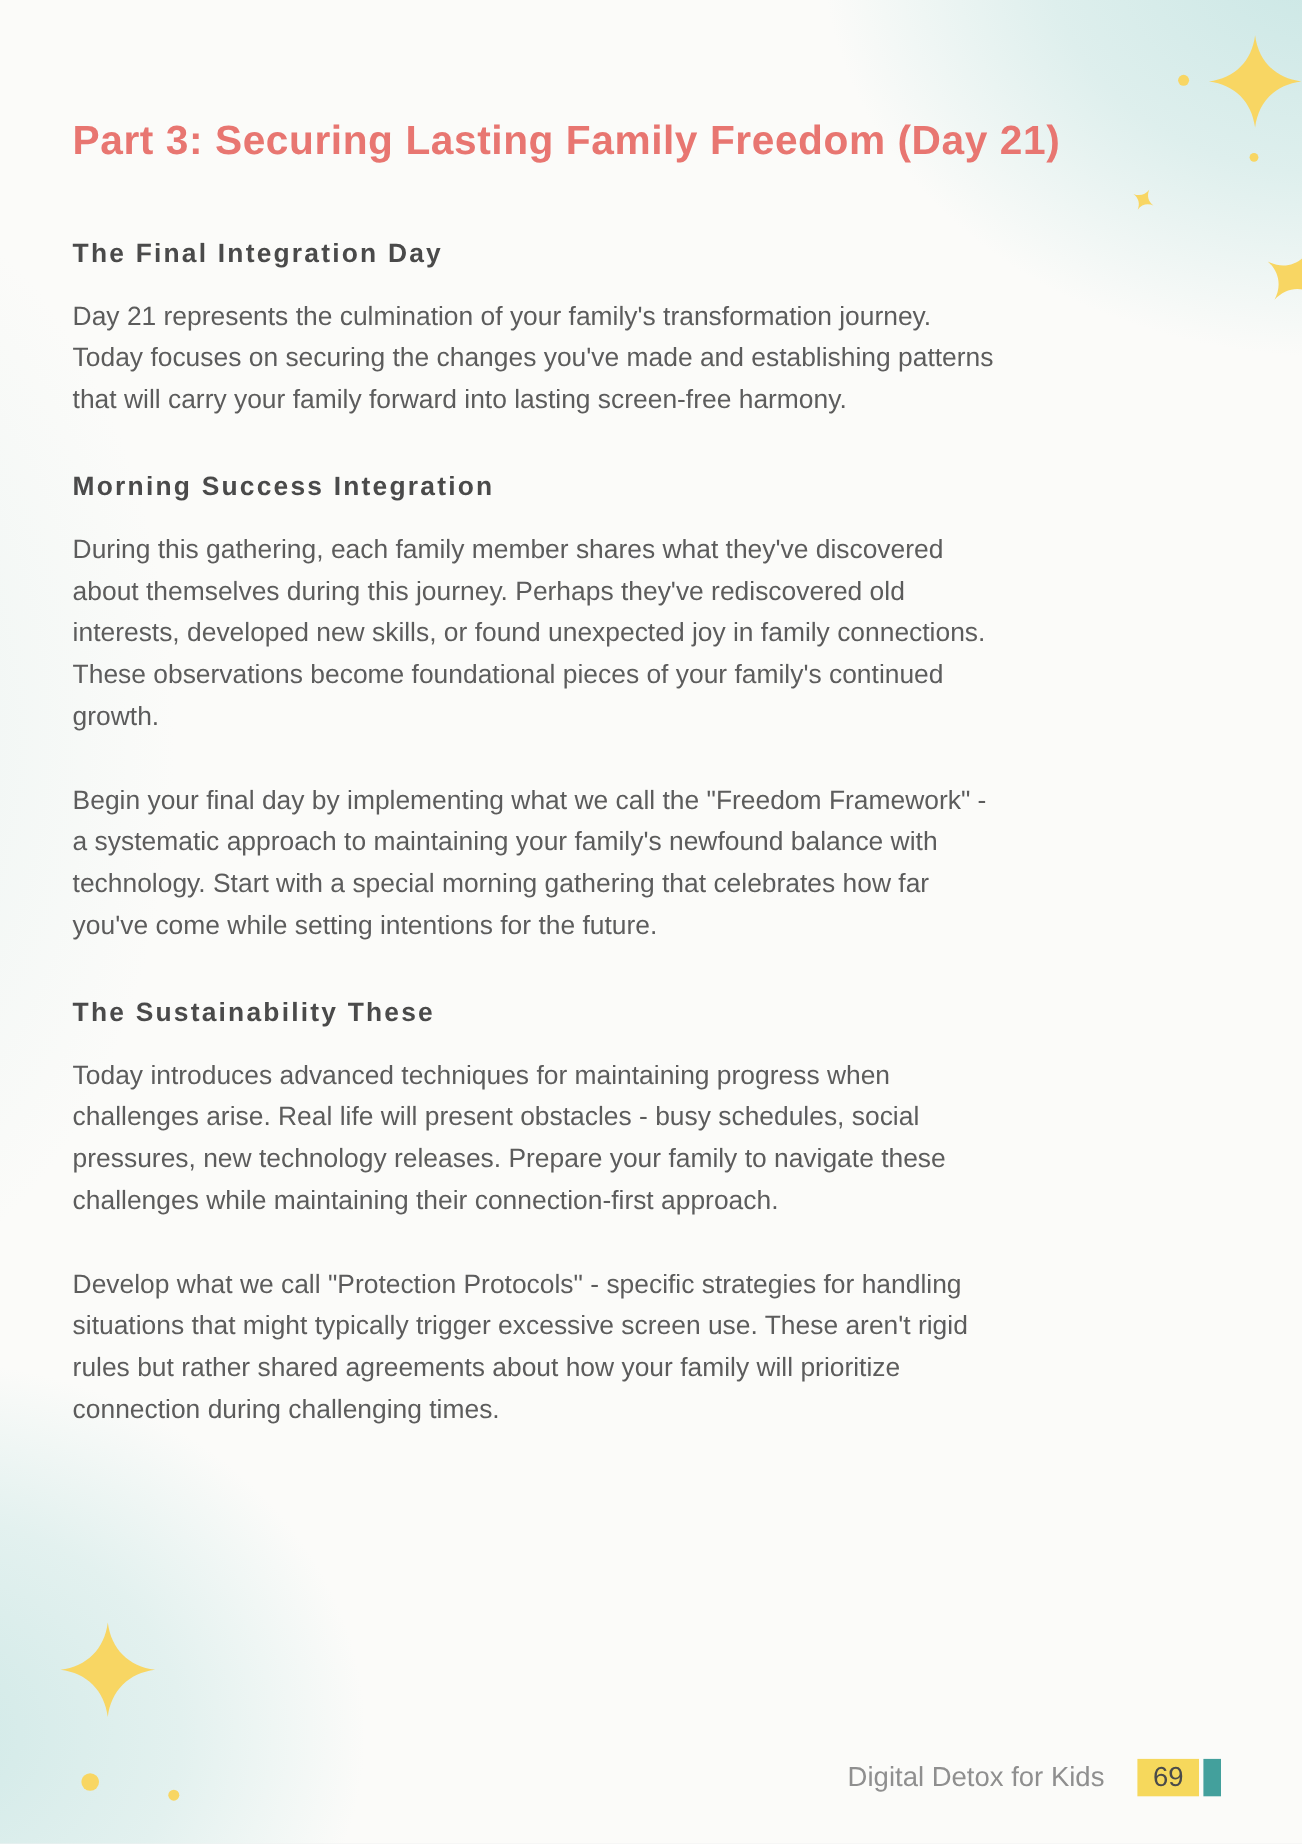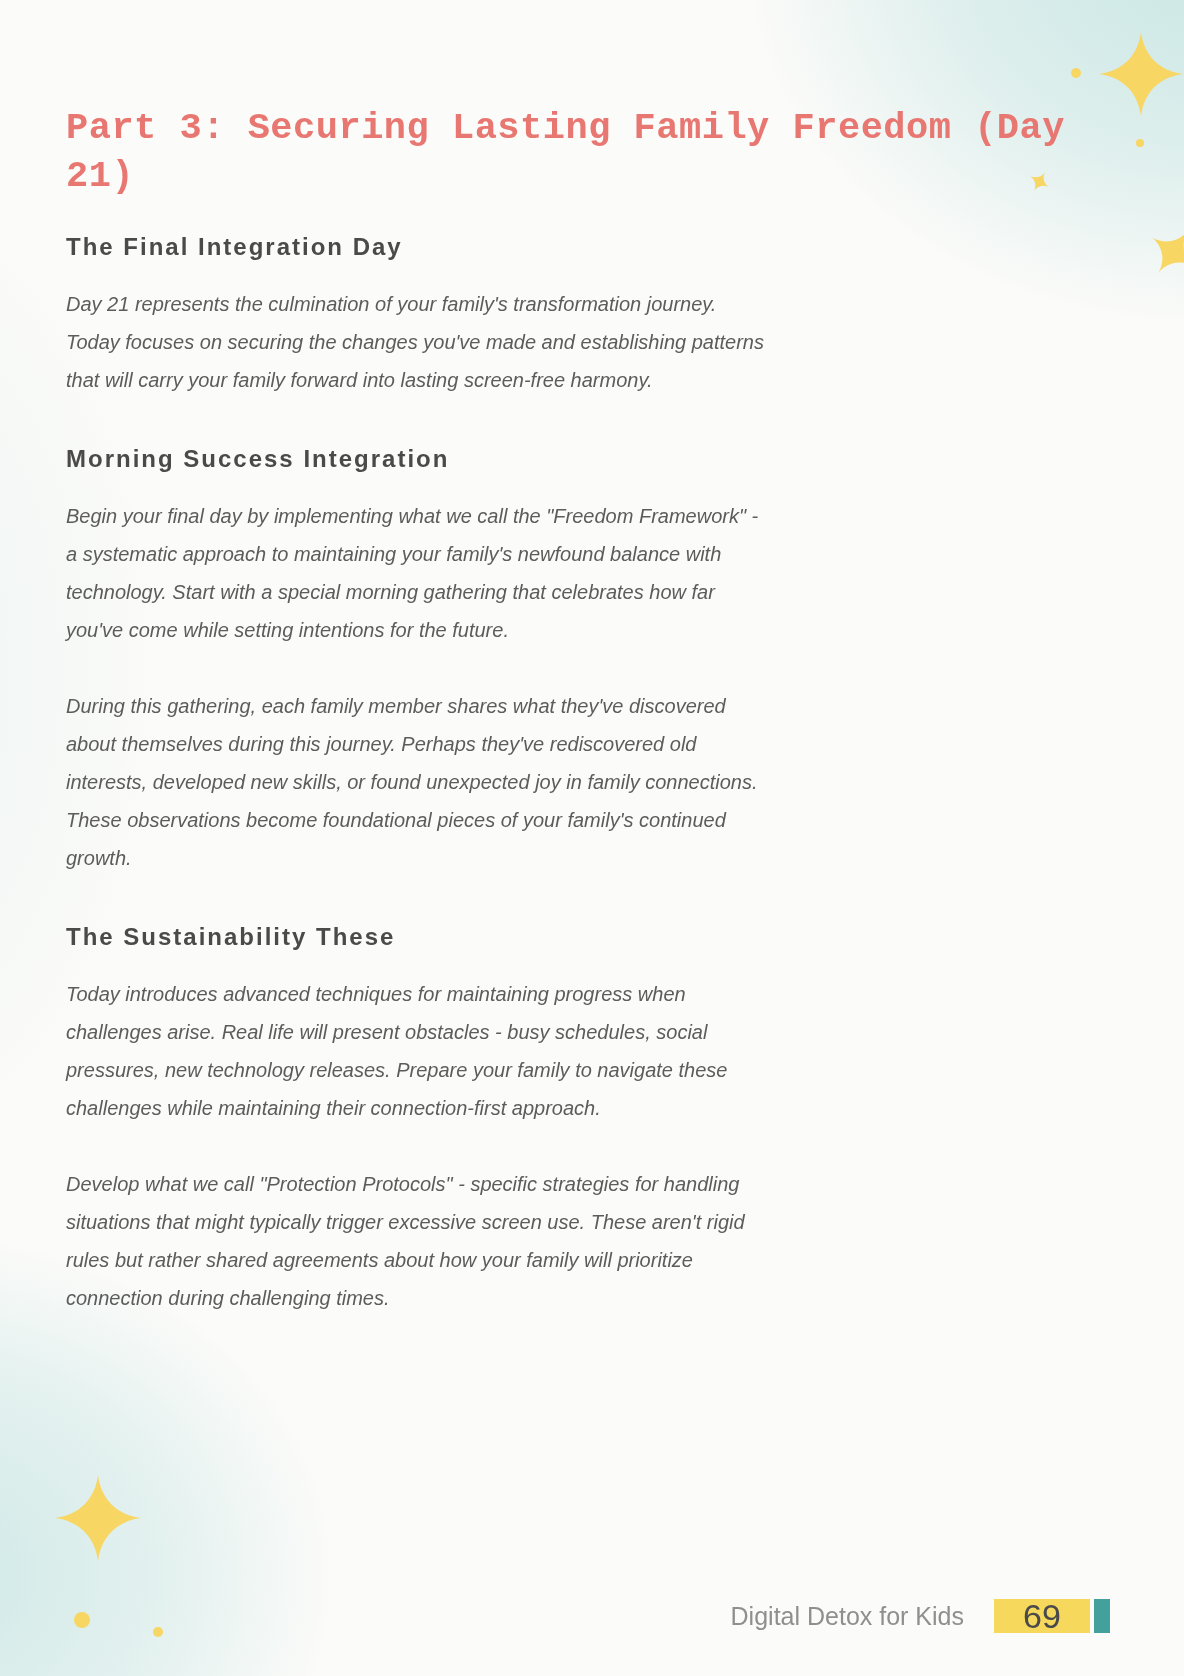--- a/index.html
+++ b/index.html
@@ -20,67 +20,65 @@
   }
 
   .content {
     position: absolute;
     left: 66px;
     top: 104px;
     width: 1070px;
   }
 
   h1.part-title {
-    margin: 0 0 25px 0;
+    margin: 0 0 57px 0;
     font-size: 37px;
     line-height: 48px;
     font-weight: bold;
     letter-spacing: 0.5px;
     color: #e87671;
-    font-family: Liberation Mono, monospace;
   }
 
   h2.section-heading {
     margin: 0 0 16px 0;
     font-size: 24px;
     line-height: 44px;
     font-weight: bold;
     letter-spacing: 2px;
     color: #4a4a4a;
   }
 
   p.body-paragraph {
     margin: 0 0 38px 0;
-    font-size: 20px;
+    font-size: 24px;
     line-height: 38px;
     color: #5c5c5c;
     white-space: pre-line;
-    font-style: italic;
   }
 
   .footer {
     position: absolute;
     top: 1598px;
     right: 74px;
     height: 36px;
     display: flex;
     align-items: center;
     text-align: right;
   }
   .book-title {
     color: #8f8f8f;
     font-size: 25px;
     margin-right: 30px;
   }
   .page-badge {
-    width: 96px;
+    width: 56px;
     height: 34px;
     background: #f6d85c;
     color: #4a4a4a;
-    font-size: 34px;
+    font-size: 25px;
     display: flex;
     align-items: center;
     justify-content: center;
   }
   .accent-bar {
     width: 16px;
     height: 34px;
     background: #43a09c;
     margin-left: 4px;
   }
@@ -129,29 +127,29 @@
 
     <section>
       <h2 class="section-heading">The Final Integration Day</h2>
       <p class="body-paragraph">Day 21 represents the culmination of your family's transformation journey.
 Today focuses on securing the changes you've made and establishing patterns
 that will carry your family forward into lasting screen-free harmony.</p>
     </section>
 
     <section>
       <h2 class="section-heading">Morning Success Integration</h2>
-      <p class="body-paragraph">Begin your final day by implementing what we call the "Freedom Framework" -
-a systematic approach to maintaining your family's newfound balance with
-technology. Start with a special morning gathering that celebrates how far
-you've come while setting intentions for the future.</p>
       <p class="body-paragraph">During this gathering, each family member shares what they've discovered
 about themselves during this journey. Perhaps they've rediscovered old
 interests, developed new skills, or found unexpected joy in family connections.
 These observations become foundational pieces of your family's continued
 growth.</p>
+      <p class="body-paragraph">Begin your final day by implementing what we call the "Freedom Framework" -
+a systematic approach to maintaining your family's newfound balance with
+technology. Start with a special morning gathering that celebrates how far
+you've come while setting intentions for the future.</p>
     </section>
 
     <section>
       <h2 class="section-heading">The Sustainability These</h2>
       <p class="body-paragraph">Today introduces advanced techniques for maintaining progress when
 challenges arise. Real life will present obstacles - busy schedules, social
 pressures, new technology releases. Prepare your family to navigate these
 challenges while maintaining their connection-first approach.</p>
       <p class="body-paragraph">Develop what we call "Protection Protocols" - specific strategies for handling
 situations that might typically trigger excessive screen use. These aren't rigid

